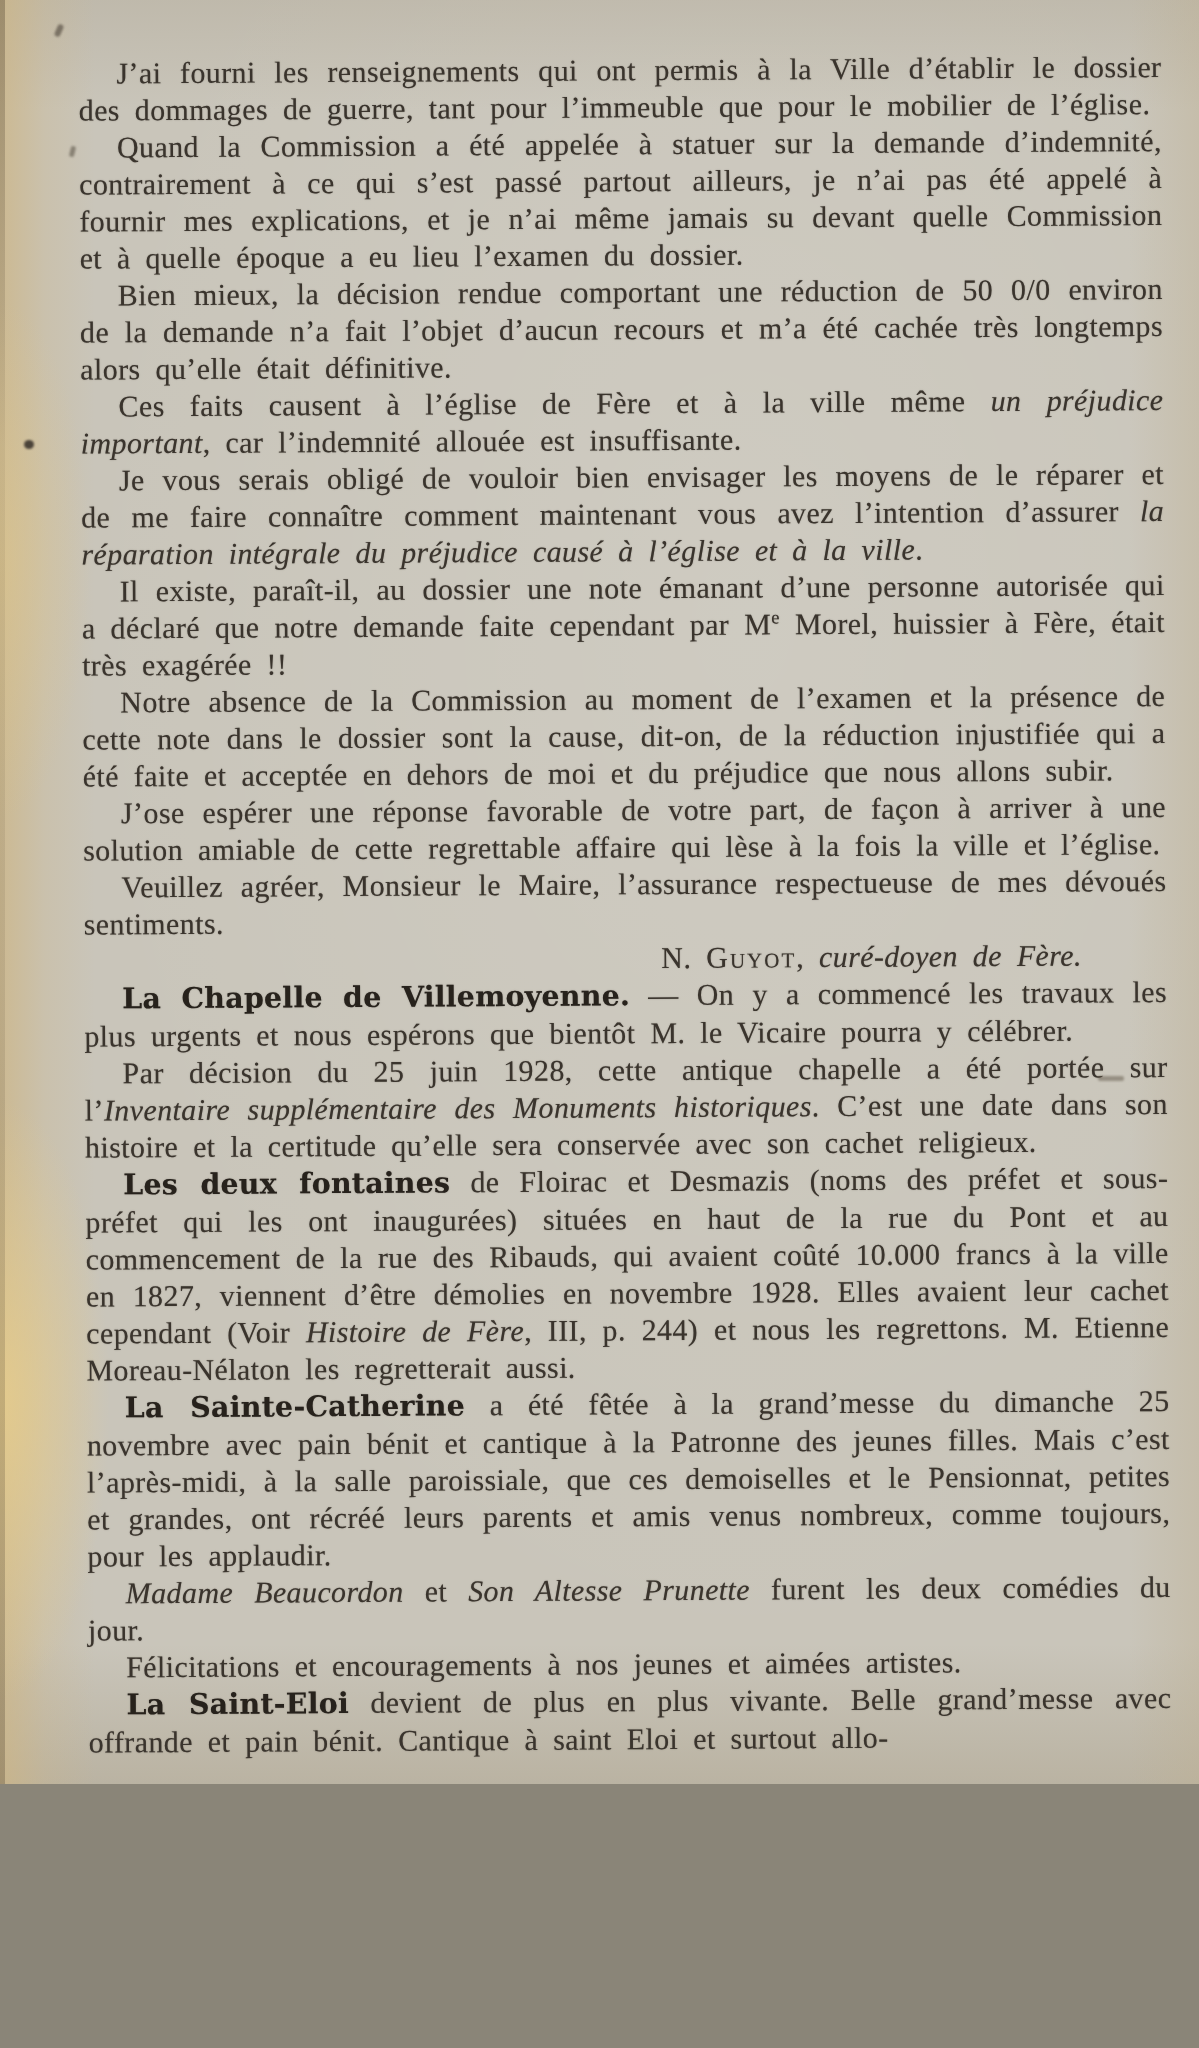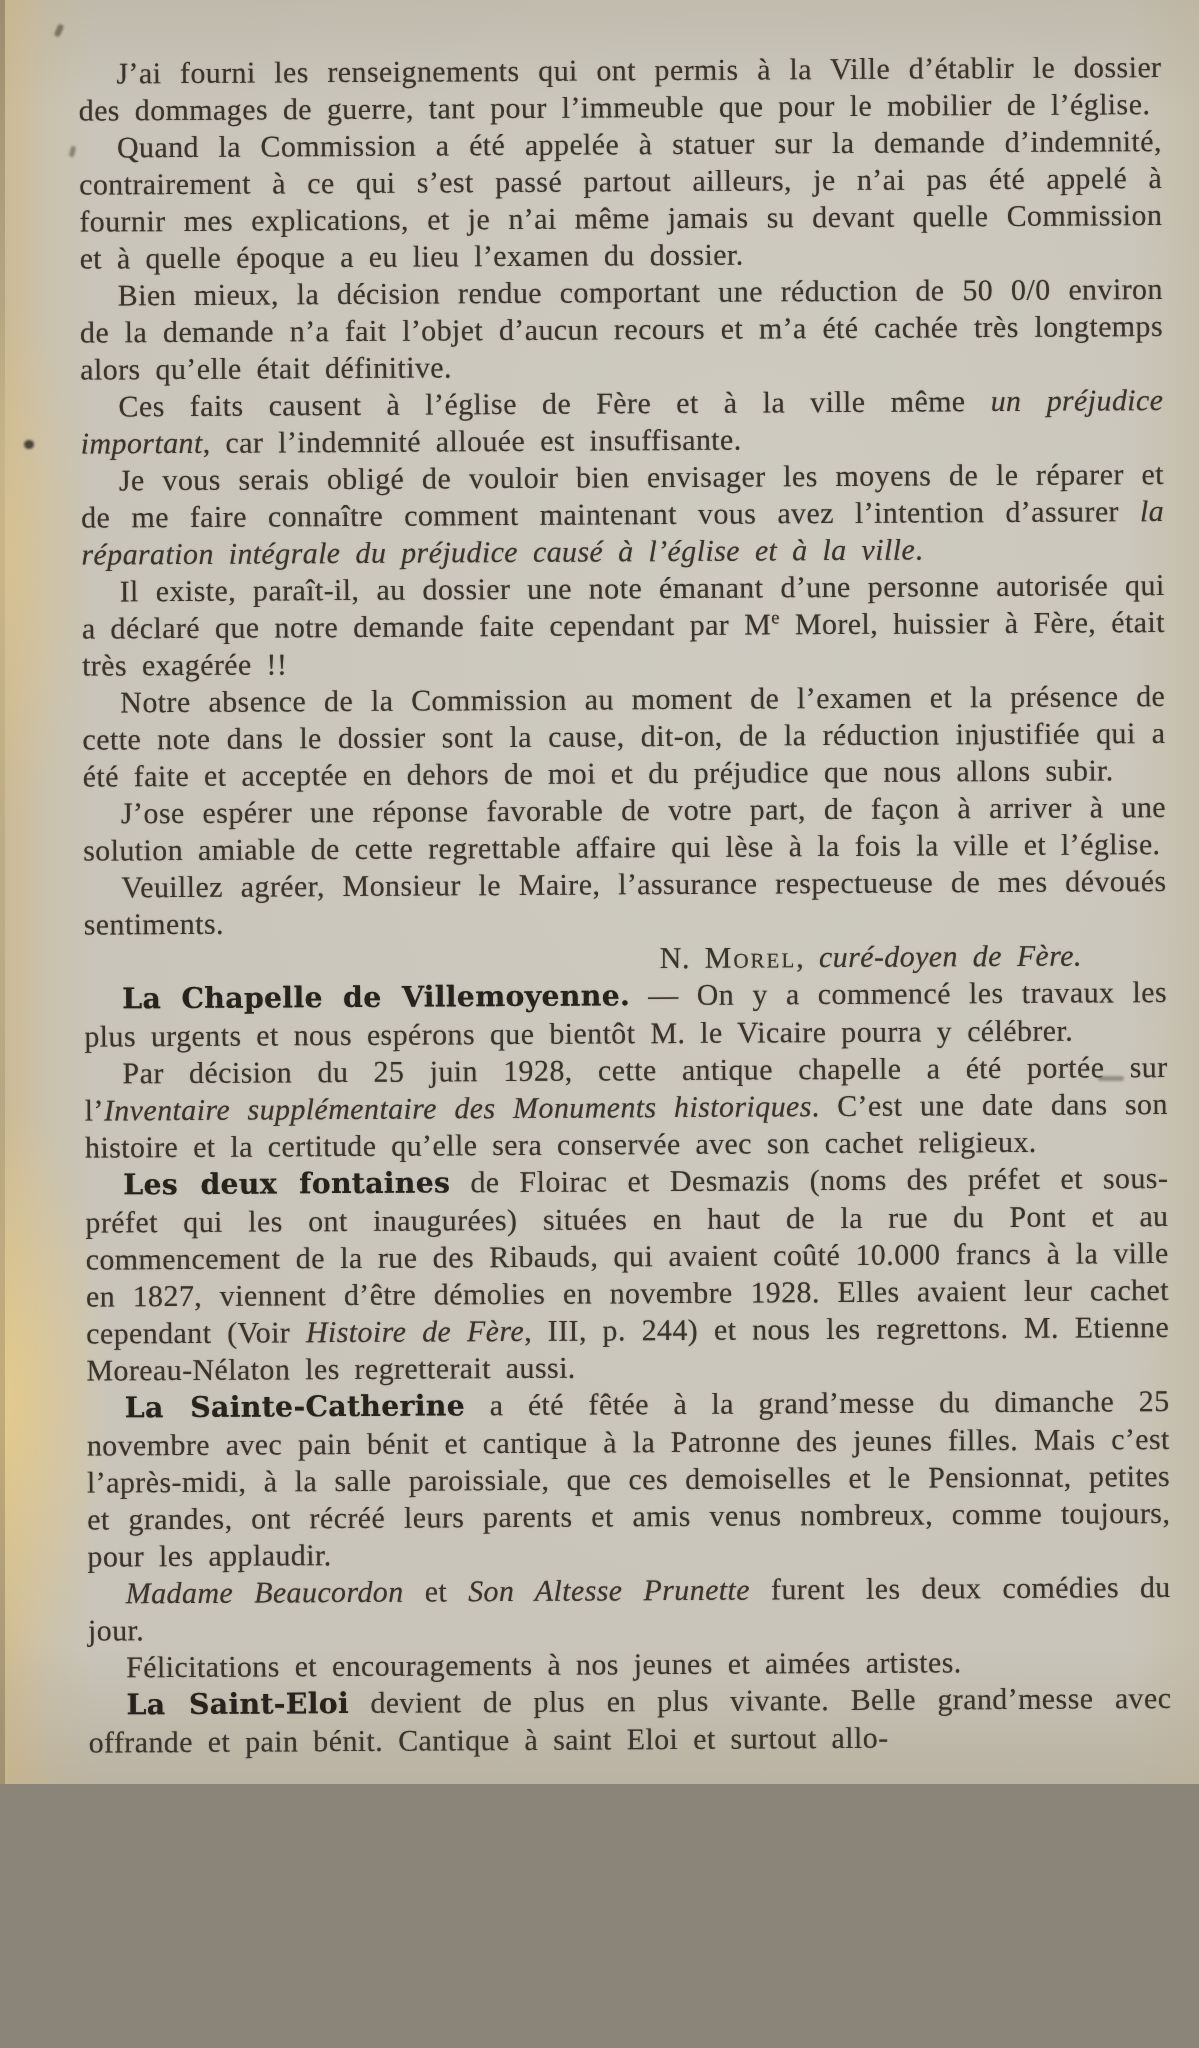--- a/index.html
+++ b/index.html
@@ -122,21 +122,21 @@
   <div class="text-block">
       <p class="para"><span class="seg-n">J’ai fourni les renseignements qui ont permis à la Ville d’établir le dossier des dommages de guerre, tant pour l’immeuble que pour le mobilier de l’église.</span></p>
       <p class="para"><span class="seg-n">Quand la Commission a été appelée à statuer sur la demande d’indemnité, contrairement à ce qui s’est passé partout ailleurs, je n’ai pas été appelé à fournir mes explications, et je n’ai même jamais su devant quelle Commission et à quelle époque a eu lieu l’examen du dossier.</span></p>
       <p class="para"><span class="seg-n">Bien mieux, la décision rendue comportant une réduction de 50 0/0 environ de la demande n’a fait l’objet d’aucun recours et m’a été cachée très longtemps alors qu’elle était définitive.</span></p>
       <p class="para"><span class="seg-n">Ces faits causent à l’église de Fère et à la ville même </span><span class="seg-i">un préjudice important</span><span class="seg-n">, car l’indemnité allouée est insuffisante.</span></p>
       <p class="para"><span class="seg-n">Je vous serais obligé de vouloir bien envisager les moyens de le réparer et de me faire connaître comment maintenant vous avez l’intention d’assurer </span><span class="seg-i">la réparation intégrale du préjudice causé à l’église et à la ville</span><span class="seg-n">.</span></p>
       <p class="para"><span class="seg-n">Il existe, paraît-il, au dossier une note émanant d’une personne autorisée qui a déclaré que notre demande faite cependant par M</span><span class="seg-sup">e</span><span class="seg-n"> Morel, huissier à Fère, était très exagérée !!</span></p>
       <p class="para"><span class="seg-n">Notre absence de la Commission au moment de l’examen et la présence de cette note dans le dossier sont la cause, dit-on, de la réduction injustifiée qui a été faite et acceptée en dehors de moi et du préjudice que nous allons subir.</span></p>
       <p class="para"><span class="seg-n">J’ose espérer une réponse favorable de votre part, de façon à arriver à une solution amiable de cette regrettable affaire qui lèse à la fois la ville et l’église.</span></p>
       <p class="para"><span class="seg-n">Veuillez agréer, Monsieur le Maire, l’assurance respectueuse de mes dévoués sentiments.</span></p>
-      <p class="para sig"><span class="seg-n">N. </span><span class="seg-sc">Morel</span><span class="seg-n">, </span><span class="seg-i">curé-doyen de Fère.</span></p>
+      <p class="para sig"><span class="seg-n">N. </span><span class="seg-sc">Guyot</span><span class="seg-n">, </span><span class="seg-i">curé-doyen de Fère.</span></p>
       <p class="para"><span class="seg-b">La Chapelle de Villemoyenne.</span><span class="seg-n"> — On y a commencé les travaux les plus urgents et nous espérons que bientôt M. le Vicaire pourra y célébrer.</span></p>
       <p class="para"><span class="seg-n">Par décision du 25 juin 1928, cette antique chapelle a été portée sur l’</span><span class="seg-i">Inventaire supplémentaire des Monuments historiques</span><span class="seg-n">. C’est une date dans son histoire et la certitude qu’elle sera conservée avec son cachet religieux.</span></p>
       <p class="para"><span class="seg-b">Les deux fontaines</span><span class="seg-n"> de Floirac et Desmazis (noms des préfet et sous-préfet qui les ont inaugurées) situées en haut de la rue du Pont et au commencement de la rue des Ribauds, qui avaient coûté 10.000 francs à la ville en 1827, viennent d’être démolies en novembre 1928. Elles avaient leur cachet cependant (Voir </span><span class="seg-i">Histoire de Fère</span><span class="seg-n">, III, p. 244) et nous les regrettons. M. Etienne Moreau-Nélaton les regretterait aussi.</span></p>
       <p class="para"><span class="seg-b">La Sainte-Catherine</span><span class="seg-n"> a été fêtée à la grand’messe du dimanche 25 novembre avec pain bénit et cantique à la Patronne des jeunes filles. Mais c’est l’après-midi, à la salle paroissiale, que ces demoiselles et le Pensionnat, petites et grandes, ont récréé leurs parents et amis venus nombreux, comme toujours, pour les applaudir.</span></p>
       <p class="para"><span class="seg-i">Madame Beaucordon</span><span class="seg-n"> et </span><span class="seg-i">Son Altesse Prunette</span><span class="seg-n"> furent les deux comédies du jour.</span></p>
       <p class="para"><span class="seg-n">Félicitations et encouragements à nos jeunes et aimées artistes.</span></p>
       <p class="para"><span class="seg-b">La Saint-Eloi</span><span class="seg-n"> devient de plus en plus vivante. Belle grand’messe avec offrande et pain bénit. Cantique à saint Eloi et surtout allo-</span></p>
     </div>
   <div class="edge-strip"></div>
   <div class="speck speck-dot"></div>

